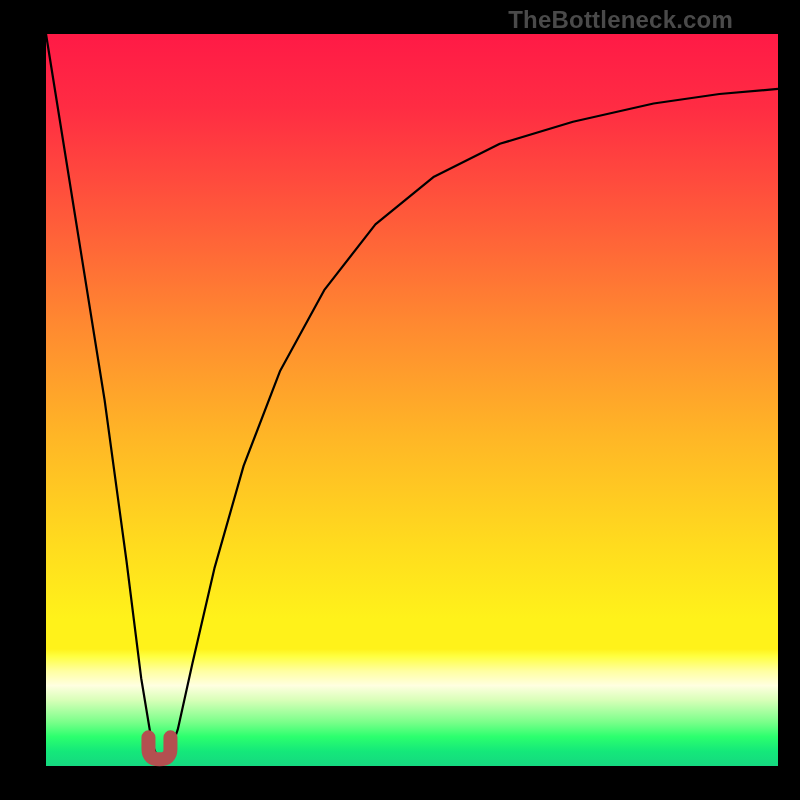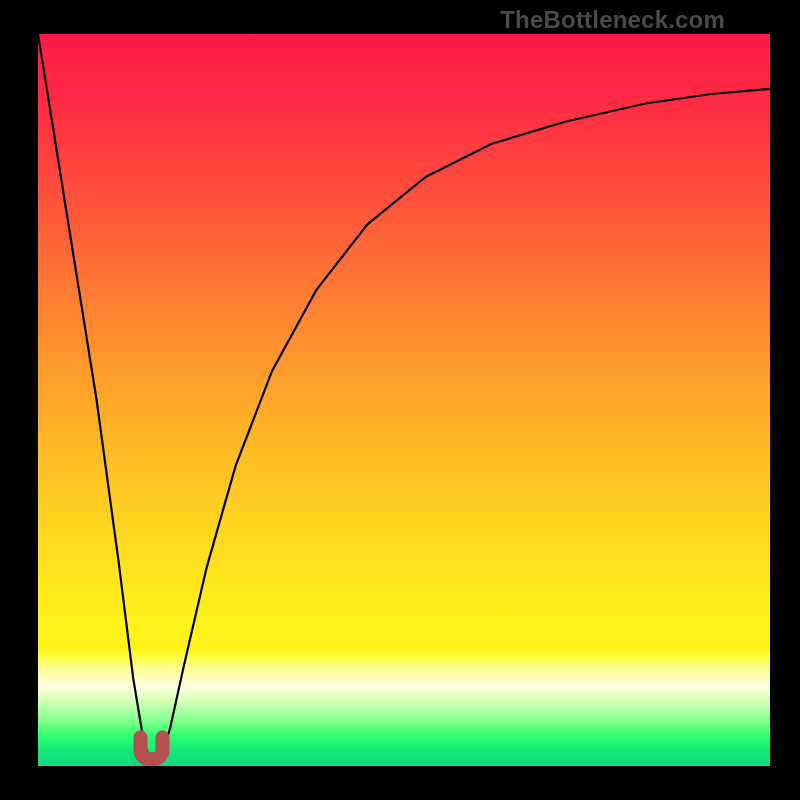--- a/index.html
+++ b/index.html
@@ -6,21 +6,21 @@
     margin: 0;
     padding: 0;
     width: 800px;
     height: 800px;
     background: #000;
     overflow: hidden;
     font-family: Arial, Helvetica, sans-serif;
   }
   .frame {
     position: absolute;
-    left: 4px;
+    left: 12px;
     top: 0;
     width: 731px;
     height: 800px;
     background: #000;
   }
   .plot {
     position: absolute;
     left: 34px;
     top: 34px;
     width: 732px;

